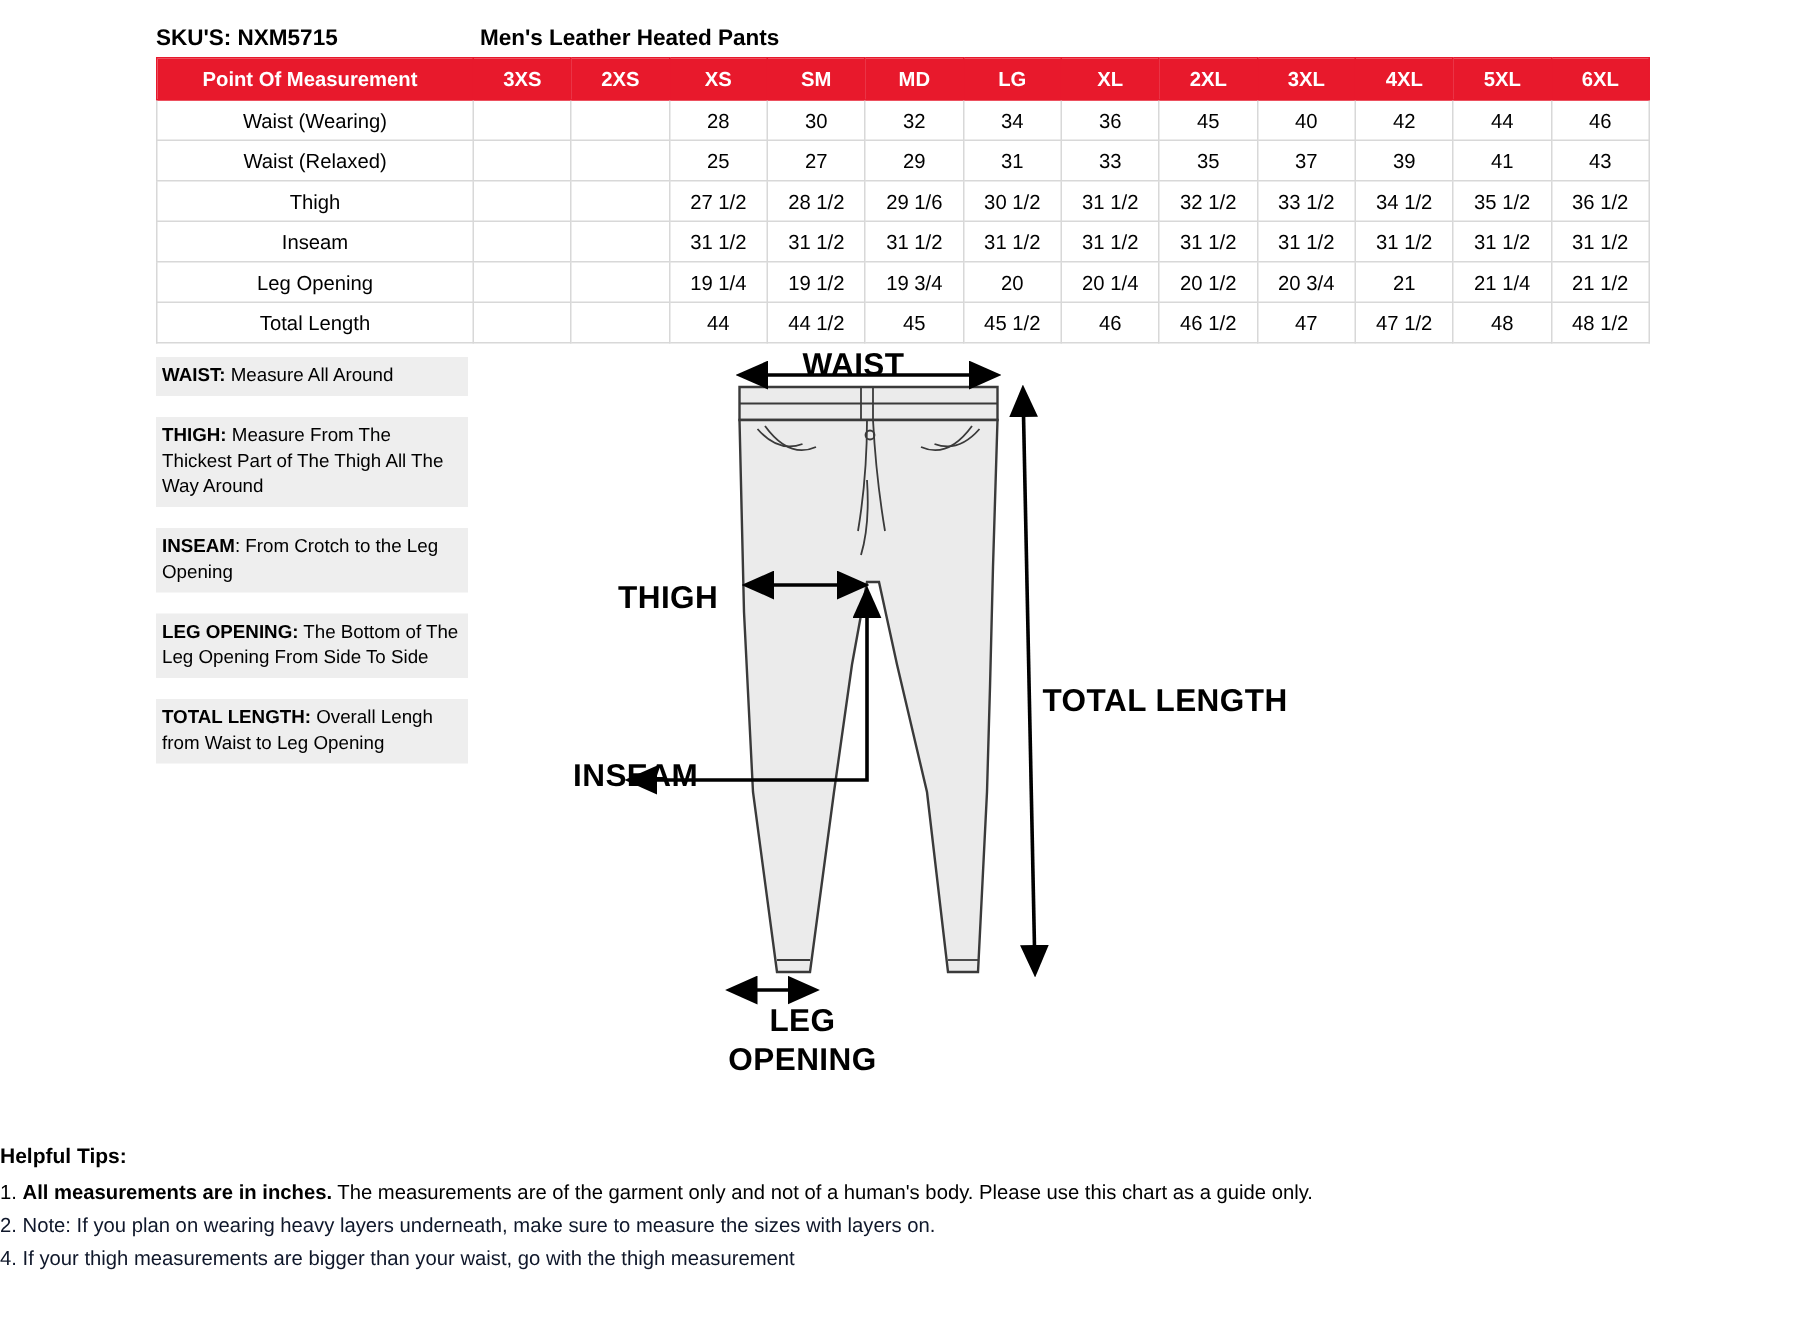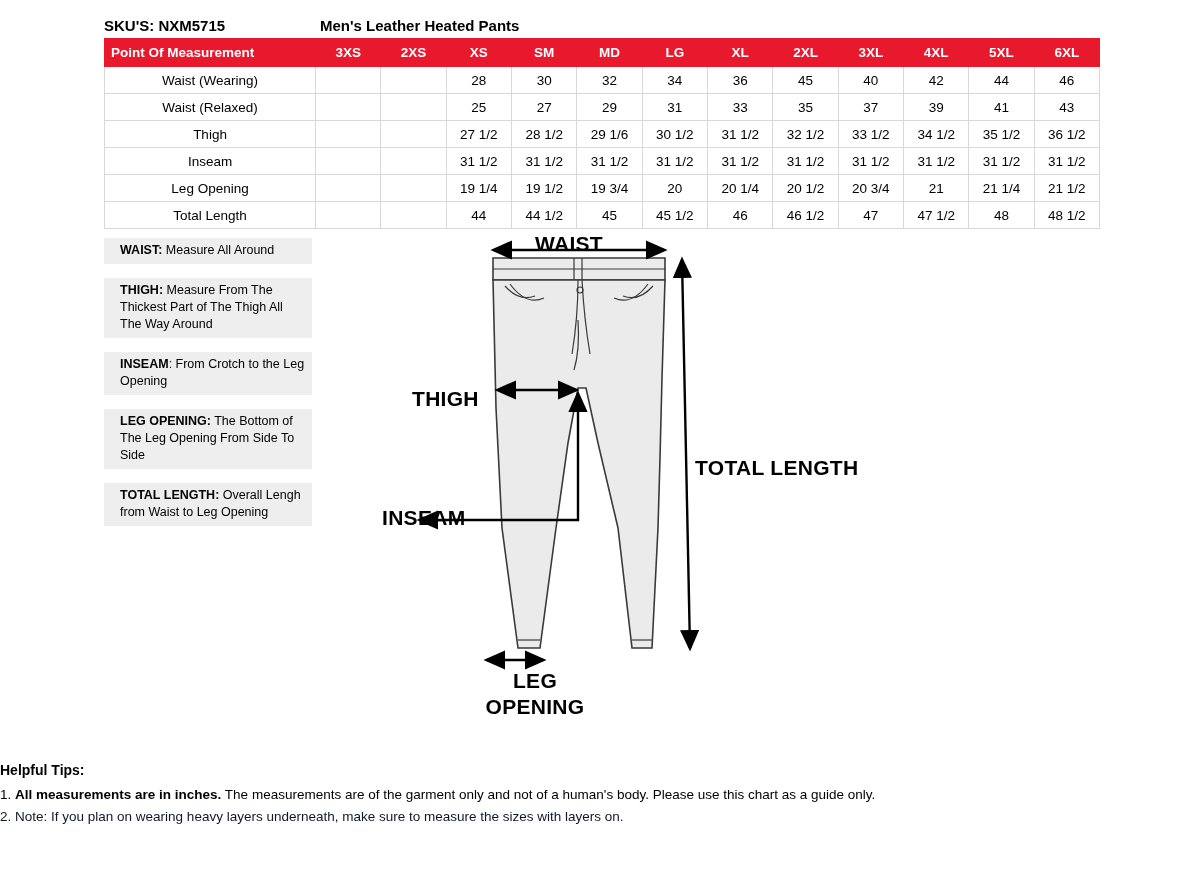--- a/index.html
+++ b/index.html
@@ -54,42 +54,42 @@
   }
   .size-table thead th {
     background: #e8192c;
     color: #ffffff;
     font-weight: bold;
     border: 1px solid #e8192c;
     height: 27px;
   }
   .size-table thead th.pom {
     text-align: left;
-    padding-left: 6px;
+    padding-left: 30px;
   }
   .size-table tbody td.rowlabel {
     font-weight: normal;
     text-align: center;
     margin-left: 43px;
   }
   .col-pom { width: 210px; }
   .col-size { width: 65px; }
 
   
   .legend {
     position: absolute;
     left: 104px;
     top: 238px;
     width: 208px;
   }
   .legend-item {
     background: #eeeeee;
     font-size: 12.5px;
     line-height: 17px;
-    padding: 4px 6px 5px 16px;
+    padding: 4px 6px 5px 4px;
     margin-bottom: 14px;
   }
   .legend-item b { font-weight: bold; }
 
   
   .diagram {
     position: absolute;
     left: 360px;
     top: 228px;
     width: 600px;
@@ -334,14 +334,15 @@
     <div>LEG</div>
     <div>OPENING</div>
   </div>
 </div>
 
 <div class="tips">
   <div class="tips-title">Helpful Tips:</div>
   <div id="tips-list">
       <div class="tip"><span>1. </span><b>All measurements are in inches.</b><span> The measurements are of the garment only and not of a human's body. Please use this chart as a guide only.</span></div>
       <div class="tip blue"><span>2. </span><span>Note: If you plan on wearing heavy layers underneath, make sure to measure the sizes with layers on.</span></div>
+      <div class="tip blue"><span>4. </span><span>If your thigh measurements are bigger than your waist, go with the thigh measurement</span></div>
     </div>
 </div>
 
 </body></html>

